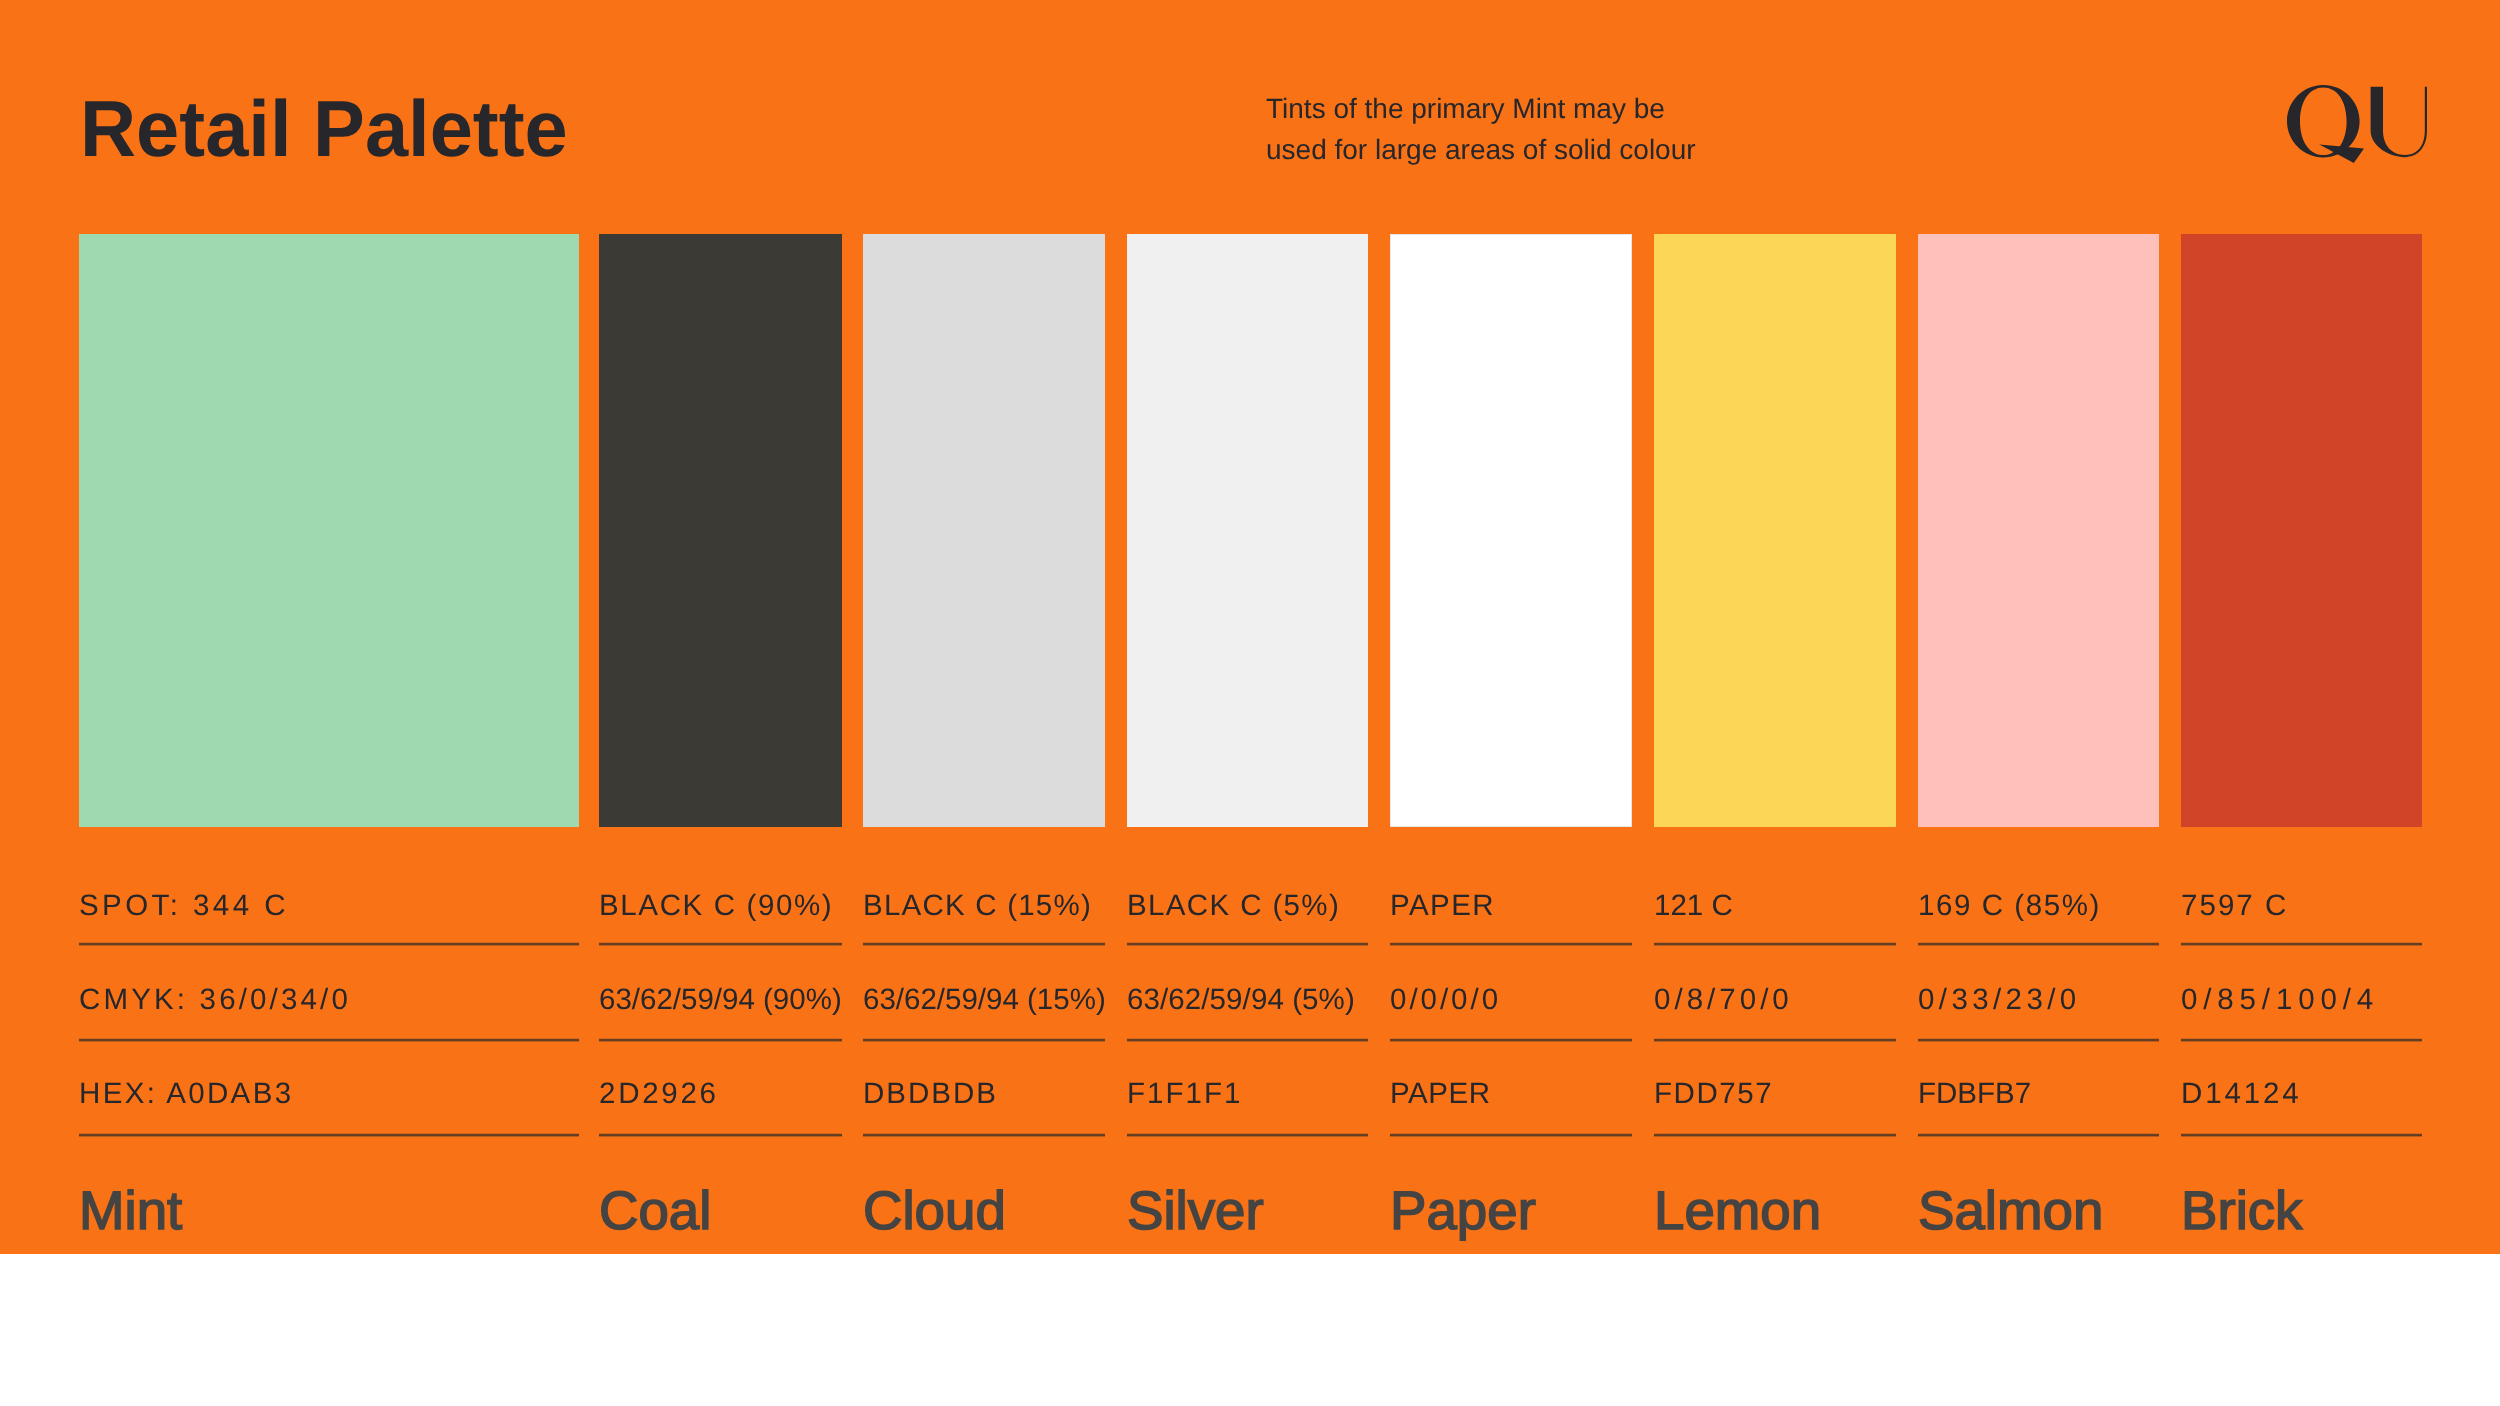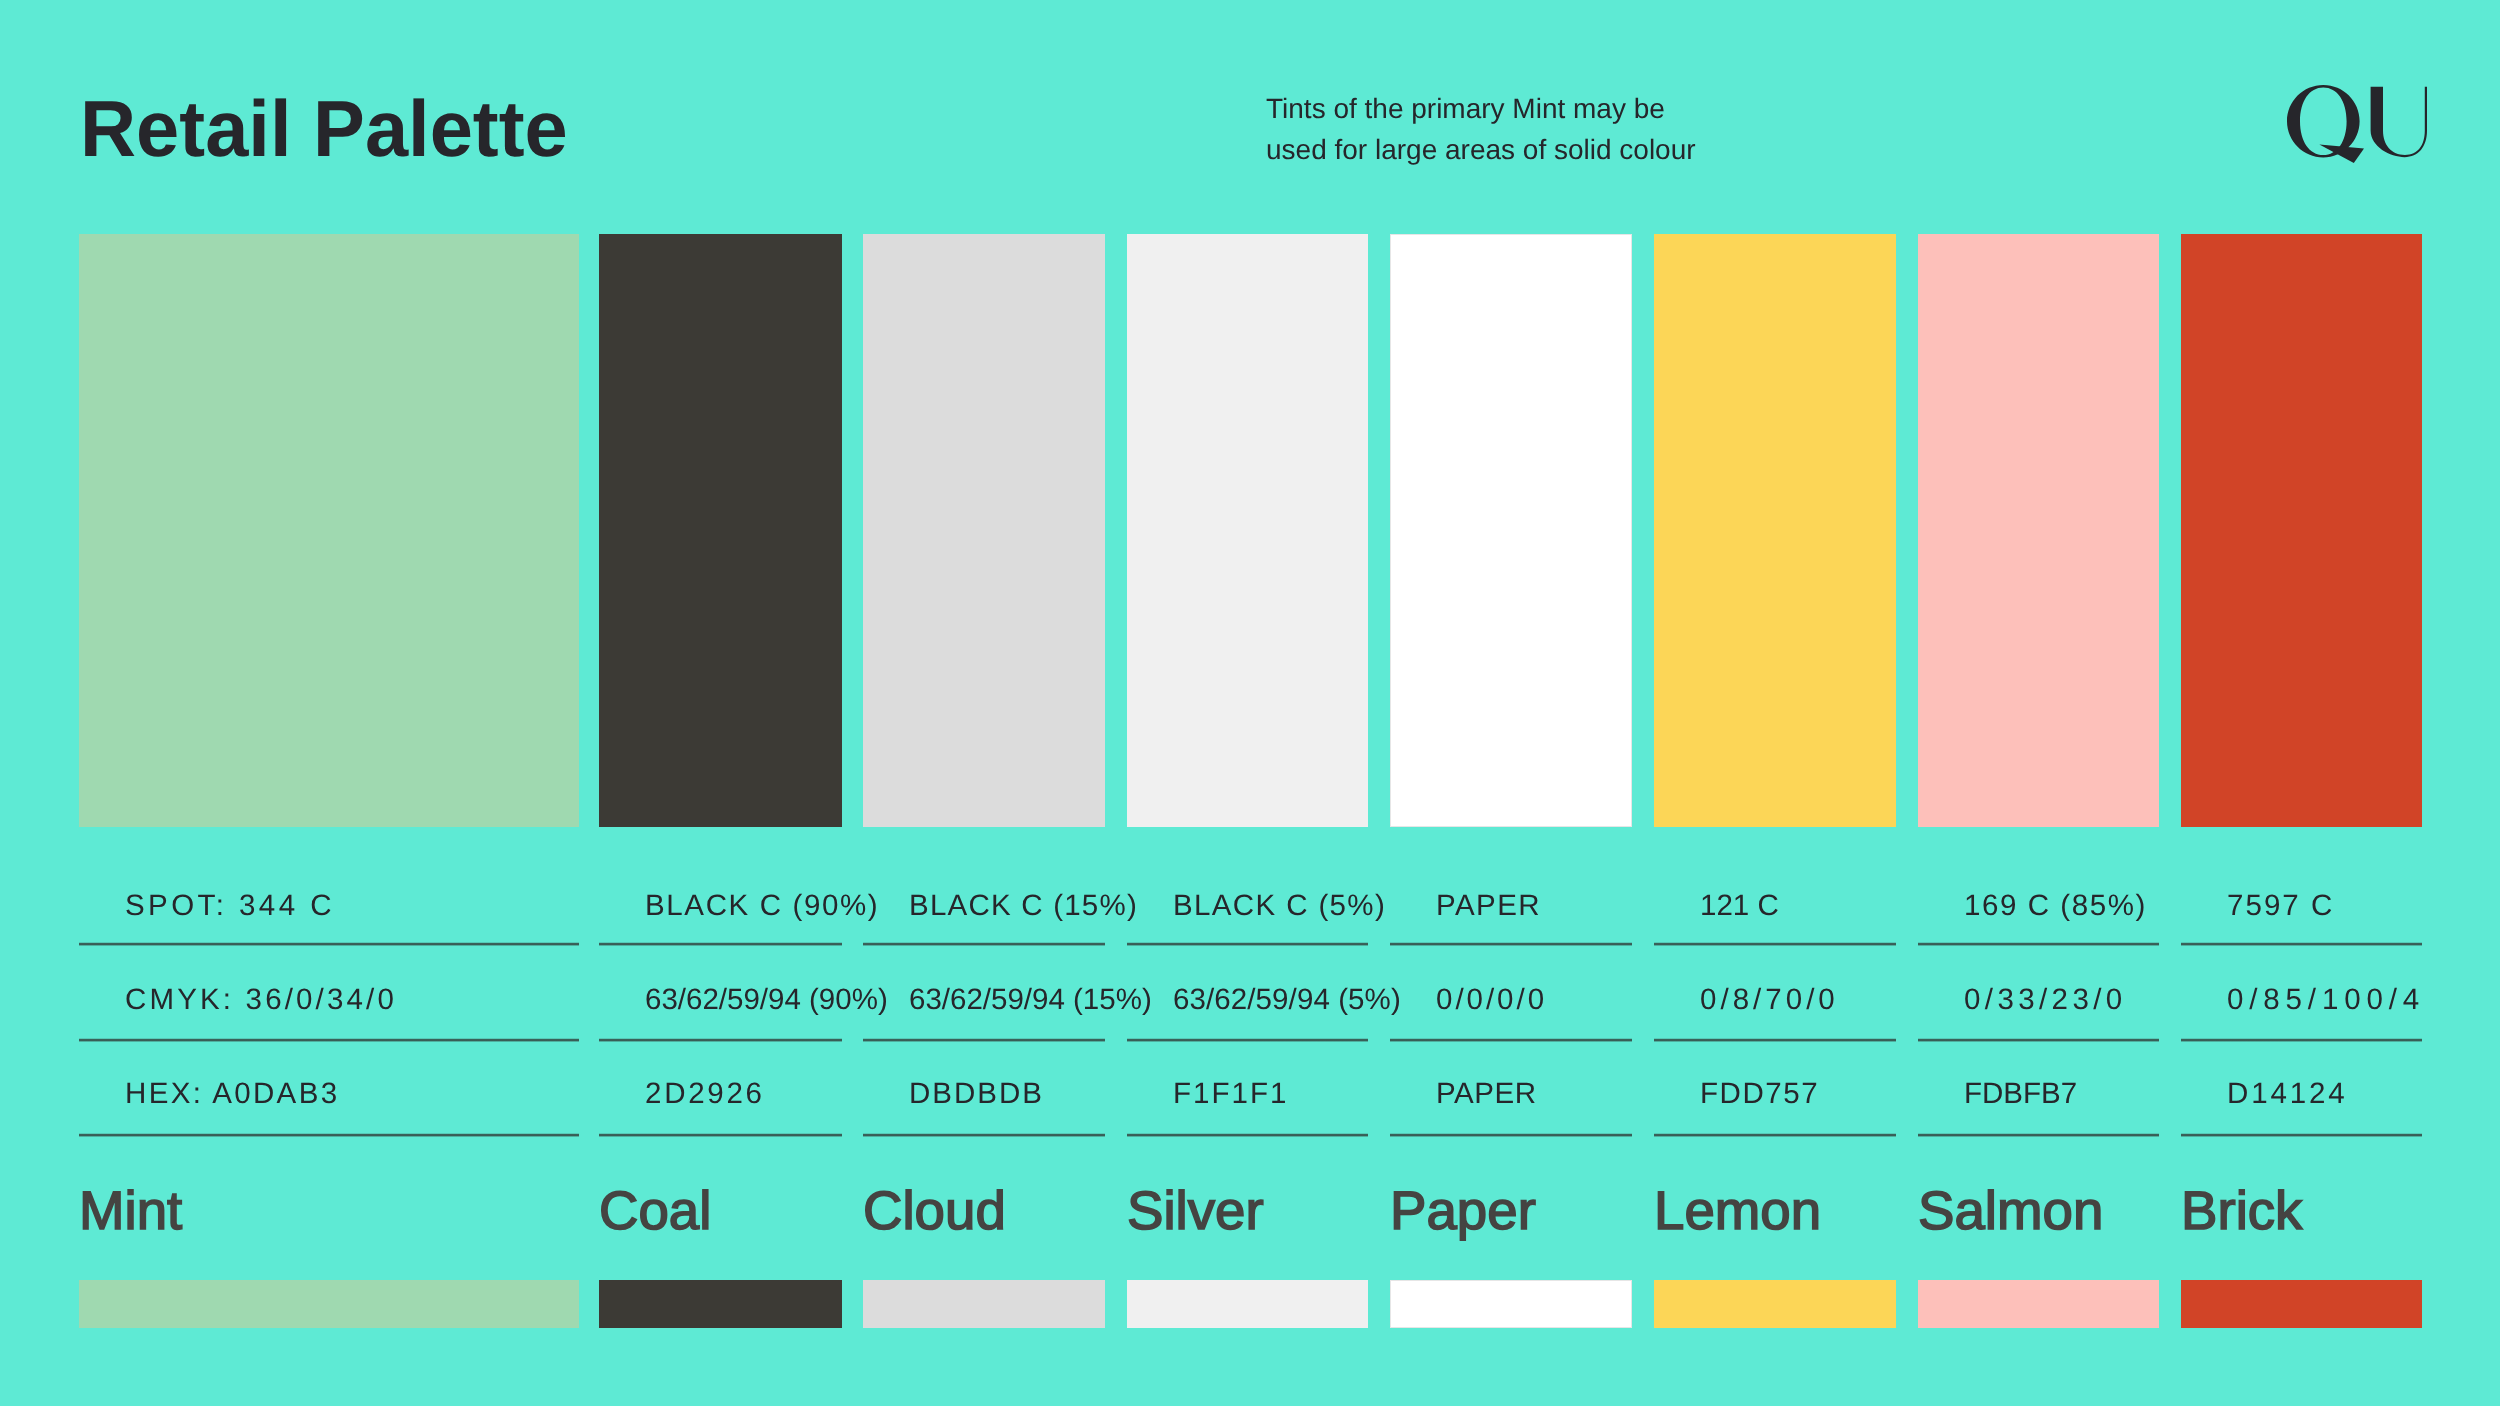--- a/index.html
+++ b/index.html
@@ -1,39 +1,39 @@
 <!DOCTYPE html>
 <html><head>
 <meta charset="utf-8">
 <title>Retail Palette</title>
 <style>
   html,body{margin:0;padding:0;background:#ffffff;}
   body{width:2500px;height:1406px;
        font-family:"Liberation Sans",sans-serif;
        -webkit-font-smoothing:antialiased;text-rendering:geometricPrecision;}
-  .page{position:relative;width:2500px;height:1406px;overflow:hidden;background:#5eead4;text-decoration:underline;}
+  .page{position:relative;width:2500px;height:1254px;overflow:hidden;background:#f97316;text-decoration:underline;}
 
   
   .title{position:absolute;left:80px;top:89px;font-size:79.5px;line-height:79.5px;
          font-weight:bold;color:#26262b;white-space:nowrap;
          transform:scaleX(0.977);transform-origin:0 0;}
   .note,.contact{position:absolute;font-size:28px;line-height:41px;
                  color:#26262b;white-space:nowrap;}
   .note{left:1266px;top:87.5px;}
   .contact{left:1861px;top:87.5px;}
   .logo{position:absolute;left:2287px;top:85px;line-height:0;}
 
   
   .col{position:absolute;top:0;height:1406px;}
   .swatch{position:absolute;left:0;right:0;top:234px;height:593px;}
   .bar{position:absolute;left:0;right:0;top:1280px;height:48px;}
   .bordered{box-sizing:border-box;border:1px solid #e6e6e6;background:#fff;}
 
   .cell{position:absolute;left:0;font-size:29.5px;line-height:29.5px;
-        color:#26262b;white-space:nowrap;margin-left:46px;}
+        color:#26262b;white-space:nowrap;}
   .cell.spot{top:891px;}
   .cell.cmyk{top:985px;}
   .cell.hex{top:1079px;}
 
   .rule{position:absolute;left:0;right:0;height:4px;
         background:linear-gradient(to bottom,
           rgba(42,40,38,0.16) 0%,  rgba(42,40,38,0.16) 25%,
           rgba(42,40,38,0.70) 25%, rgba(42,40,38,0.70) 50%,
           rgba(42,40,38,0.72) 50%, rgba(42,40,38,0.72) 75%,
           rgba(42,40,38,0.30) 75%, rgba(42,40,38,0.30) 100%);}

